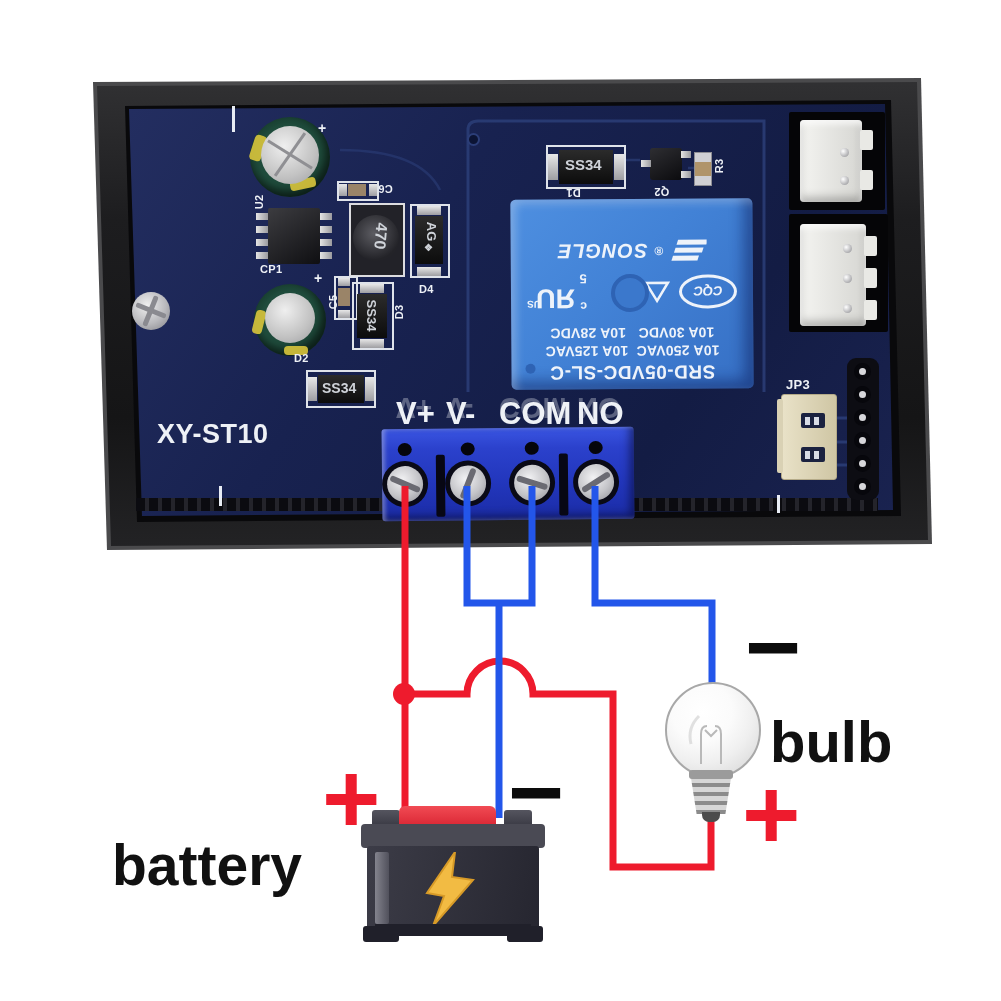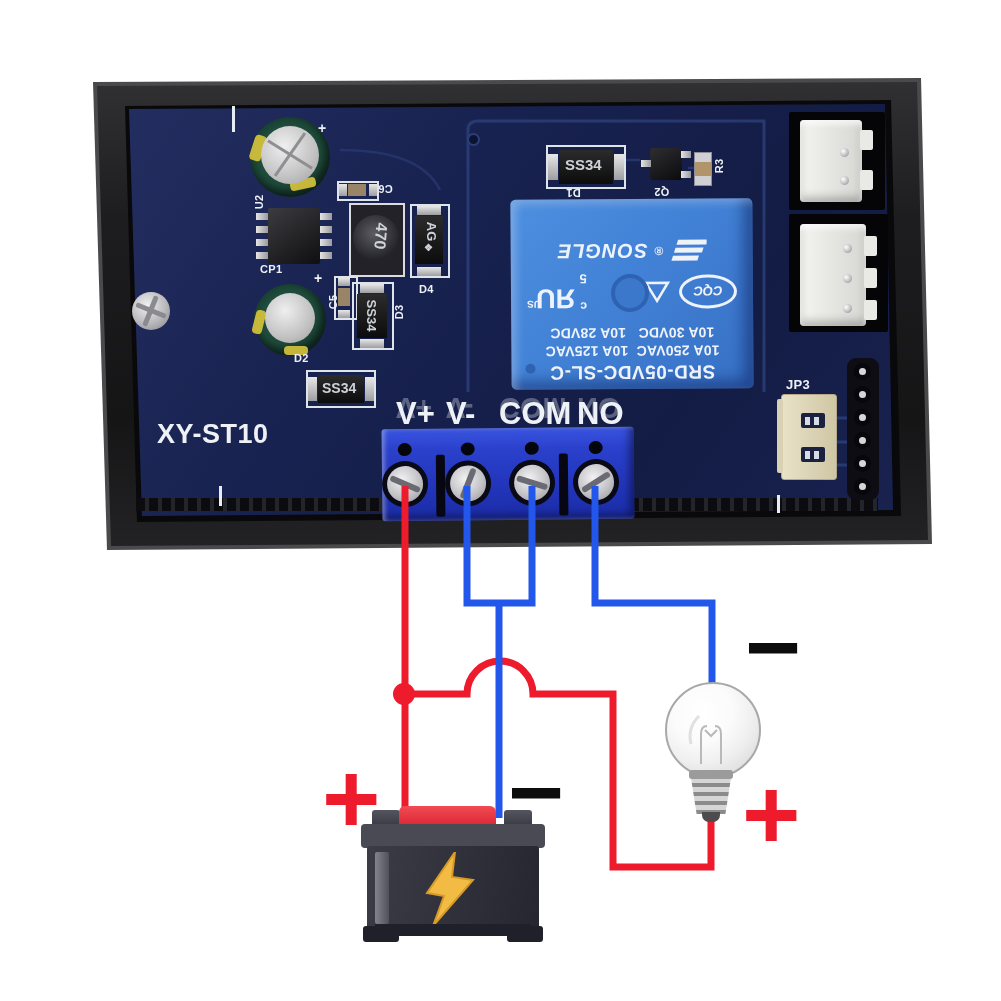--- a/index.html
+++ b/index.html
@@ -378,17 +378,19 @@
       <path d="M34 80 V50 Q34 42 40 42 M54 80 V50 Q54 42 48 42 M38 46 L44 52 L50 46" fill="none" stroke="#b9b9b9" stroke-width="2"></path>
       <path d="M24 60 Q20 44 32 32" fill="none" stroke="#d8d8d8" stroke-width="3" opacity=".8"></path>
     </svg>
   </div>
   <div class="abs bulb-collar"></div>
   <div class="abs bulb-screw"></div>
   <div class="abs bulb-tip"></div>
 
   <div class="abs sign" style="left:322px;top:748px;font-size:100px;color:#ee1b2d;">+</div>
   <div class="abs sign" style="left:508px;top:744px;font-size:96px;color:#0c0c0c;">−</div>
+  <div class="abs bigword" style="left:112px;top:832px;font-size:57px;">battery</div>
 
   <div class="abs sign" style="left:745px;top:599px;font-size:96px;color:#0c0c0c;">−</div>
+  <div class="abs bigword" style="left:770px;top:708px;font-size:58px;">bulb</div>
   <div class="abs sign" style="left:742px;top:764px;font-size:100px;color:#ee1b2d;">+</div>
 
 </div>
 
 </body></html>

